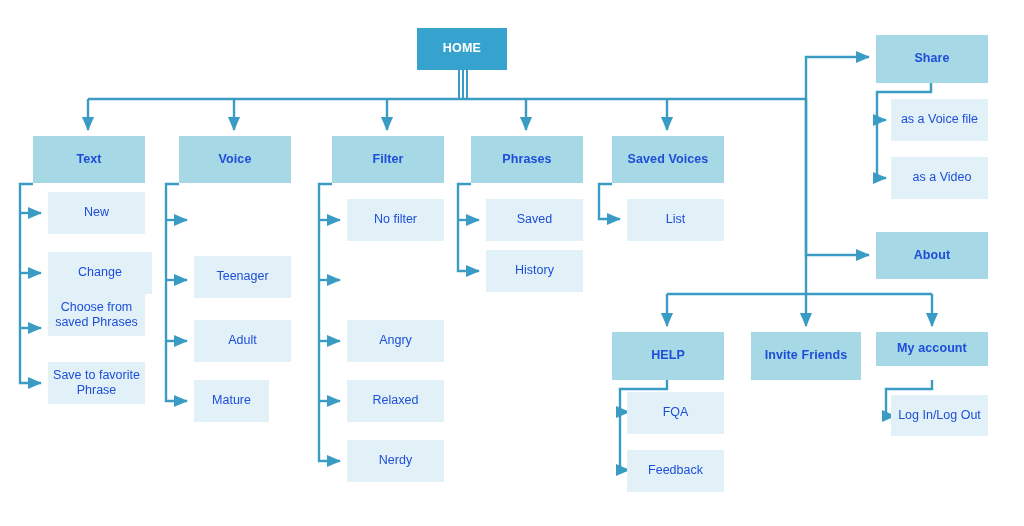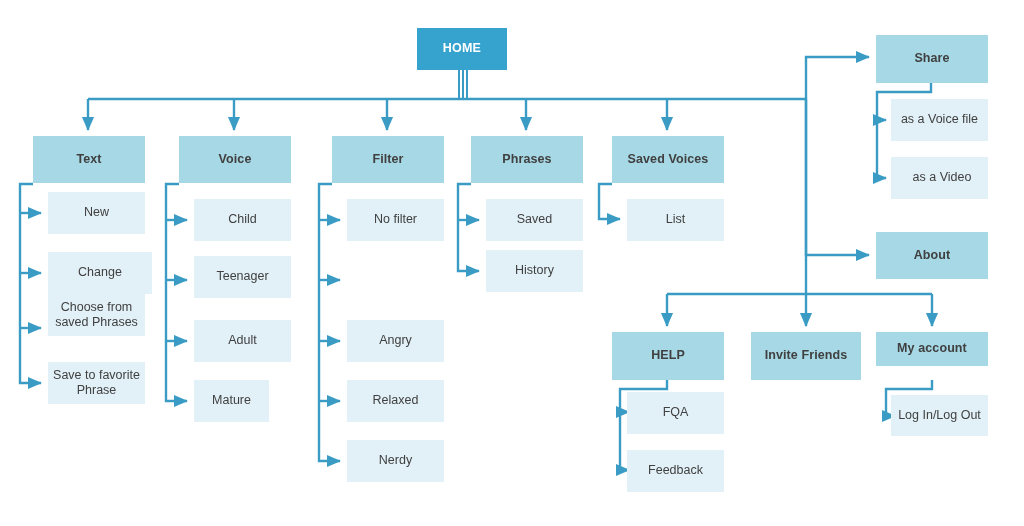--- a/index.html
+++ b/index.html
@@ -26,21 +26,21 @@
     pointer-events: none;
   }
   .node {
     position: absolute;
     box-sizing: border-box;
     display: flex;
     align-items: center;
     justify-content: center;
     text-align: center;
     line-height: 1.22;
-    color: #404040;
+    color: #1d4ed8;
     padding: 2px 4px;
   }
   .node.root {
     background: #35a3cd;
     color: #ffffff;
     font-weight: 600;
     font-size: 12.5px;
     letter-spacing: .2px;
   }
   .node.primary {
@@ -121,21 +121,20 @@
 
   <div class="node root" style="left:417px;top:28px;width:90px;height:42px;">HOME</div>
 
   <div class="node primary" style="left:33px;top:136px;width:112px;height:47px;">Text</div>
   <div class="node leaf" style="left:48px;top:192px;width:97px;height:42px;">New</div>
   <div class="node leaf" style="left:48px;top:252px;width:104px;height:42px;">Change</div>
   <div class="node leaf" style="left:48px;top:294px;width:97px;height:42px;">Choose from saved Phrases</div>
   <div class="node leaf" style="left:48px;top:362px;width:97px;height:42px;">Save to favorite Phrase</div>
 
   <div class="node primary" style="left:179px;top:136px;width:112px;height:47px;">Voice</div>
-  <div class="node leaf" style="left:194px;top:199px;width:97px;height:42px;">Child</div>
   <div class="node leaf" style="left:194px;top:256px;width:97px;height:42px;">Teenager</div>
   <div class="node leaf" style="left:194px;top:320px;width:97px;height:42px;">Adult</div>
   <div class="node leaf" style="left:194px;top:380px;width:75px;height:42px;">Mature</div>
 
   <div class="node primary" style="left:332px;top:136px;width:112px;height:47px;">Filter</div>
   <div class="node leaf" style="left:347px;top:199px;width:97px;height:42px;">No filter</div>
   <div class="node leaf" style="left:347px;top:320px;width:97px;height:42px;">Angry</div>
   <div class="node leaf" style="left:347px;top:380px;width:97px;height:42px;">Relaxed</div>
   <div class="node leaf" style="left:347px;top:440px;width:97px;height:42px;">Nerdy</div>
 

